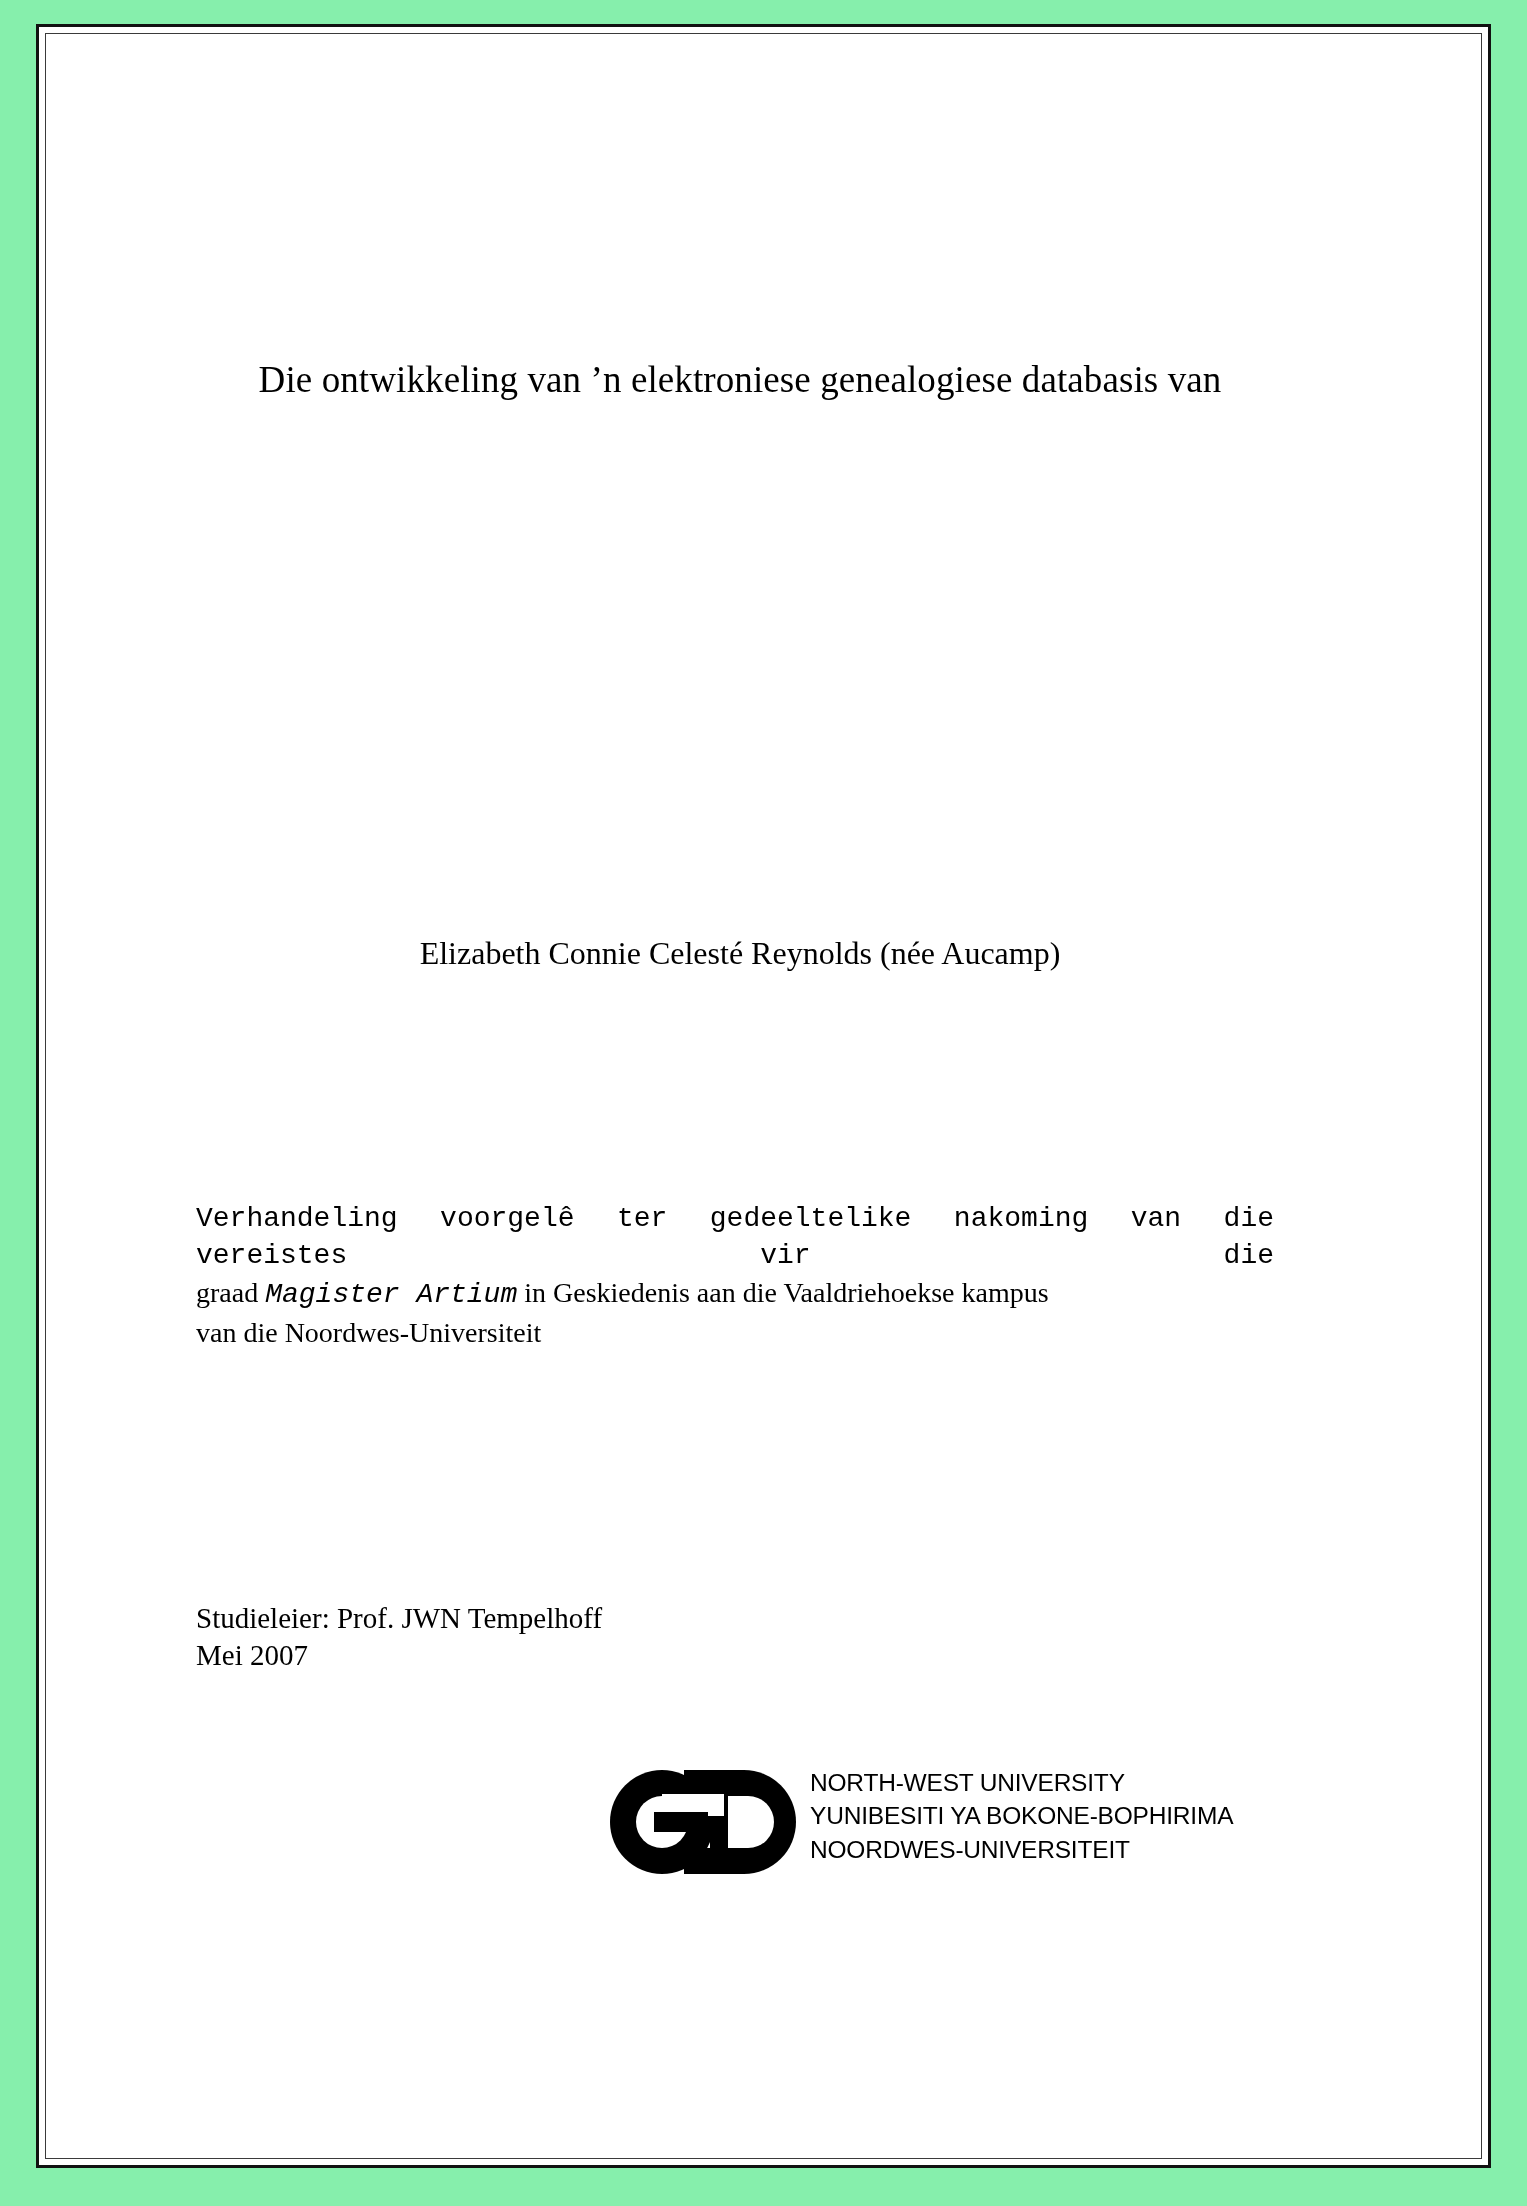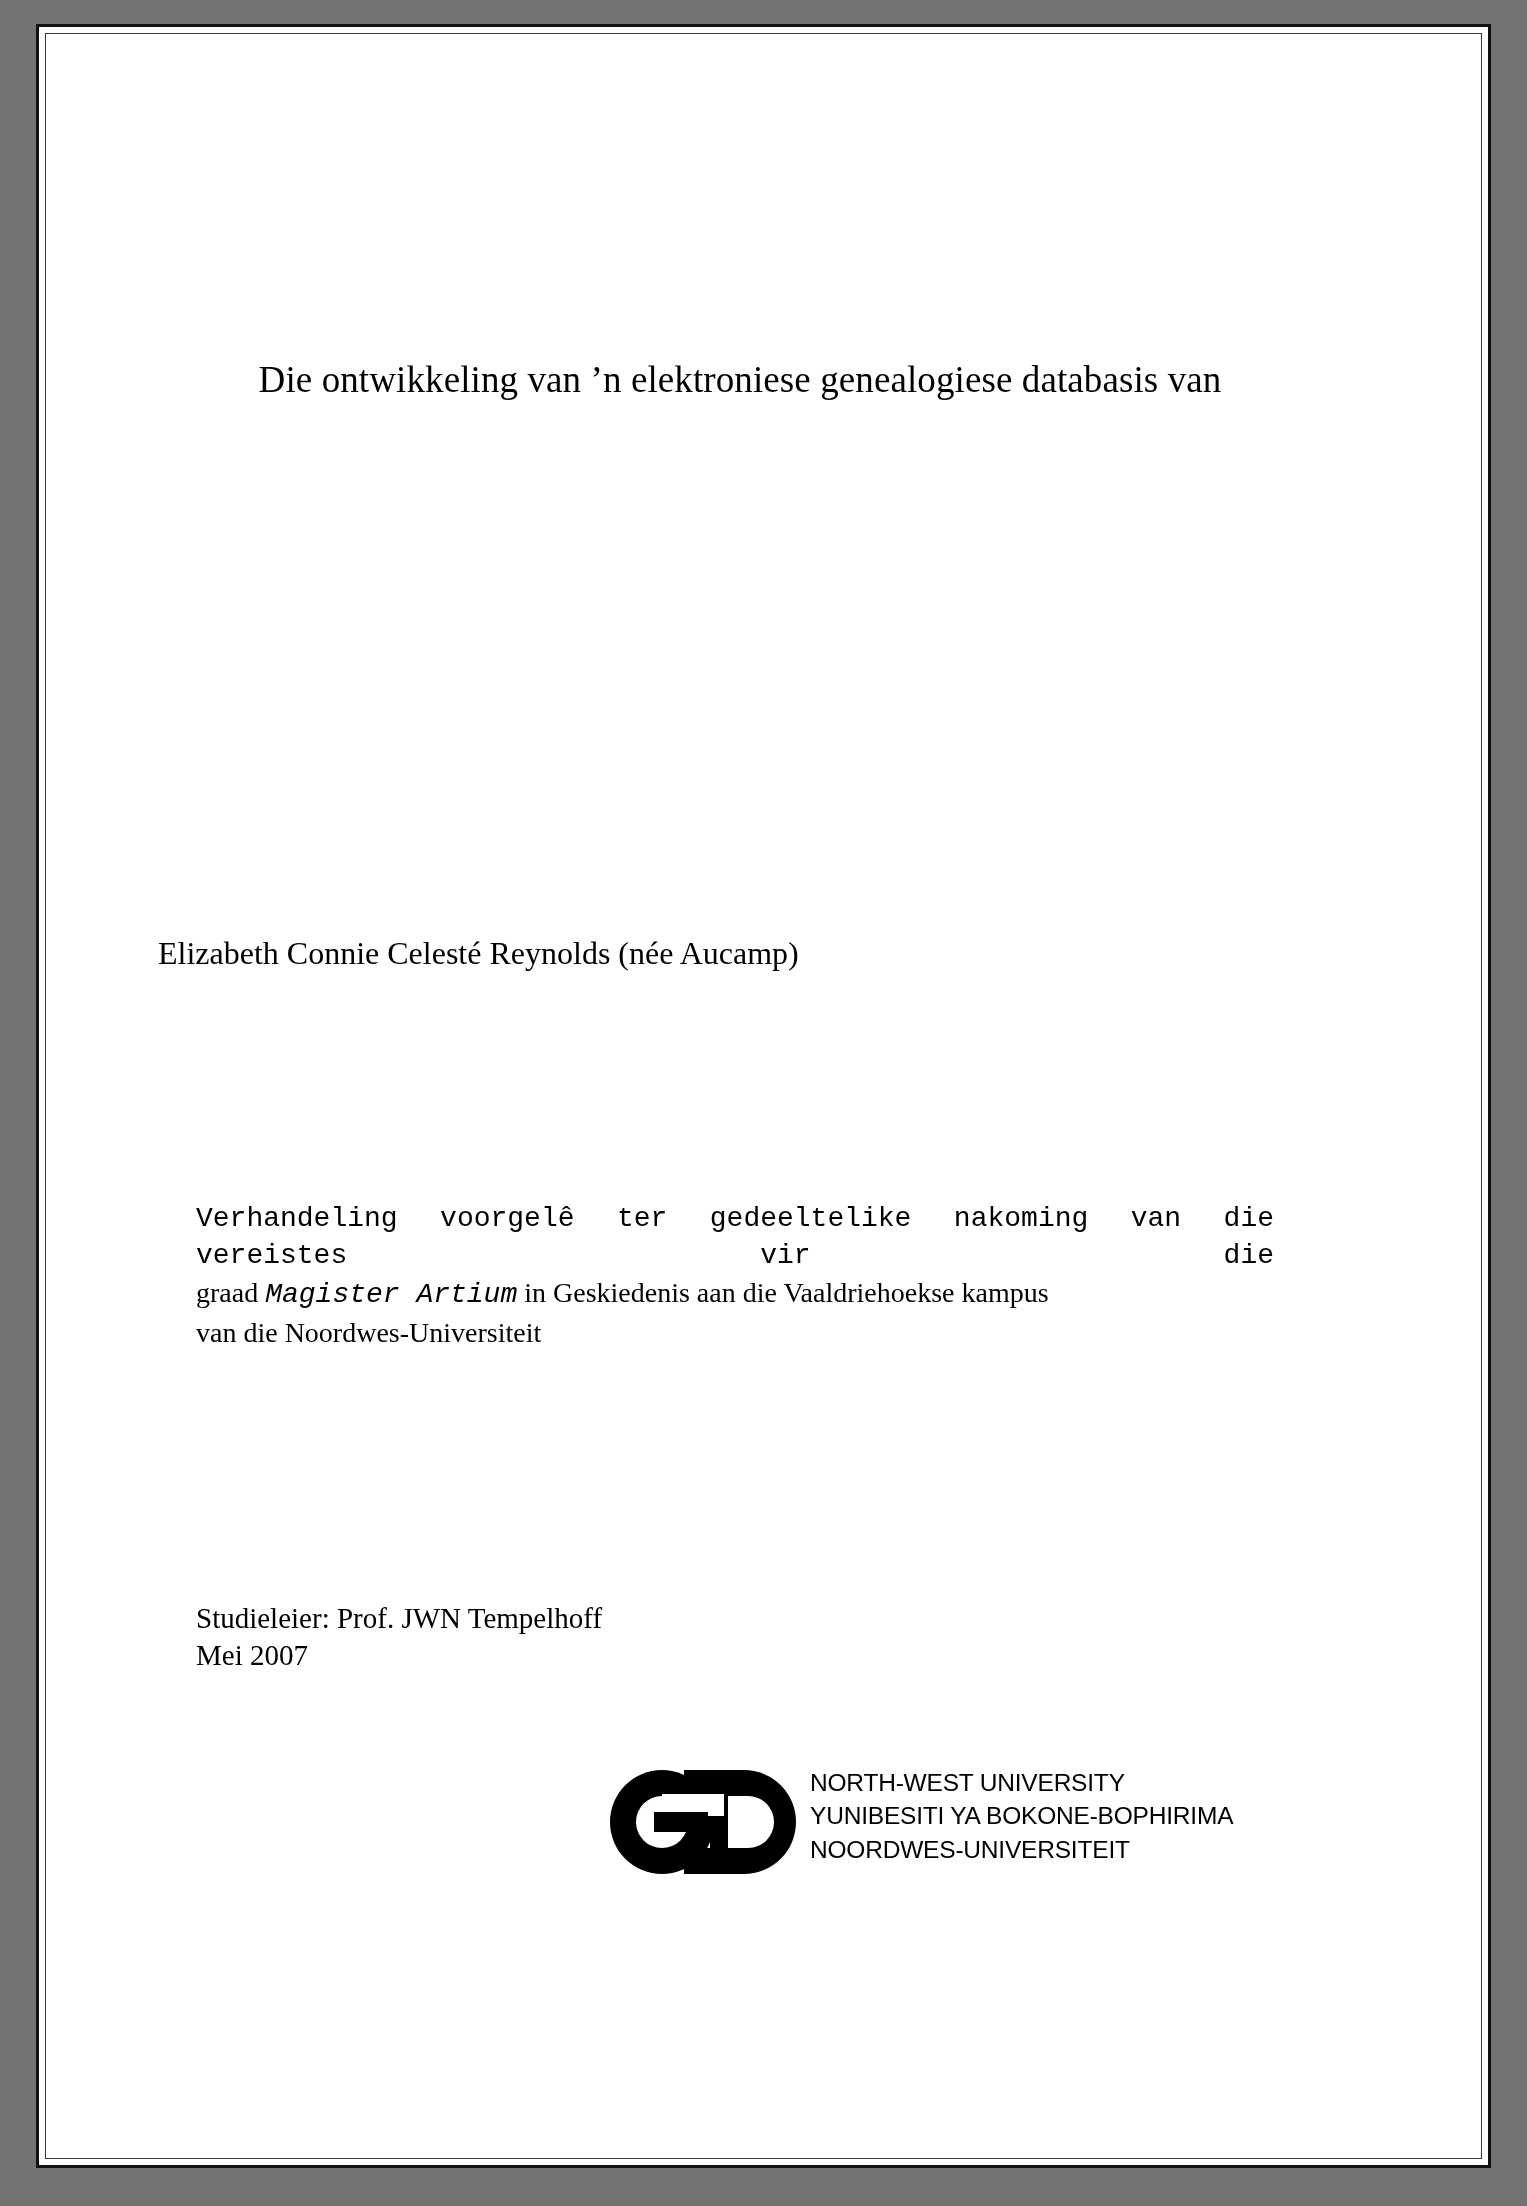--- a/index.html
+++ b/index.html
@@ -16,21 +16,21 @@
     overflow: hidden;
   }
 
   
   .scan {
     position: absolute;
     left: 0;
     top: 0;
     width: 1527px;
     height: 2206px;
-    background: #737373;
+    background: #86efac;
   }
 
   
   .page-frame {
     position: absolute;
     left: 36px;
     top: 24px;
     width: 1455px;
     height: 2144px;
     border: 3px solid #111111;
@@ -72,24 +72,24 @@
     position: absolute;
     left: 0;
     top: 785px;
     width: 1180px;
     text-align: center;
     font-size: 26px;
   }
 
   .author {
     position: absolute;
-    left: 8px;
+    left: 0;
     top: 935px;
     width: 1180px;
-    text-align: left;
+    text-align: center;
     font-size: 32px;
   }
 
   .statement {
     position: absolute;
     left: 46px;
     top: 1200px;
     width: 1078px;
     font-size: 28px;
     line-height: 1.33;

